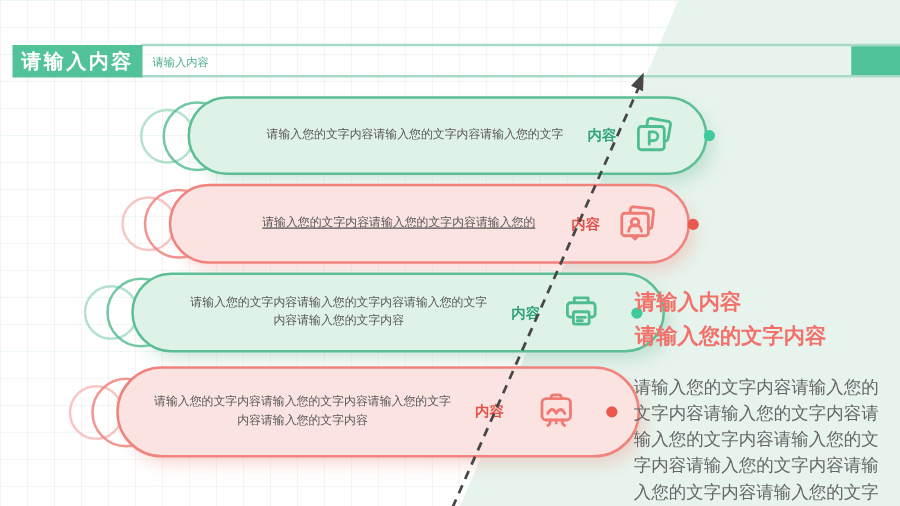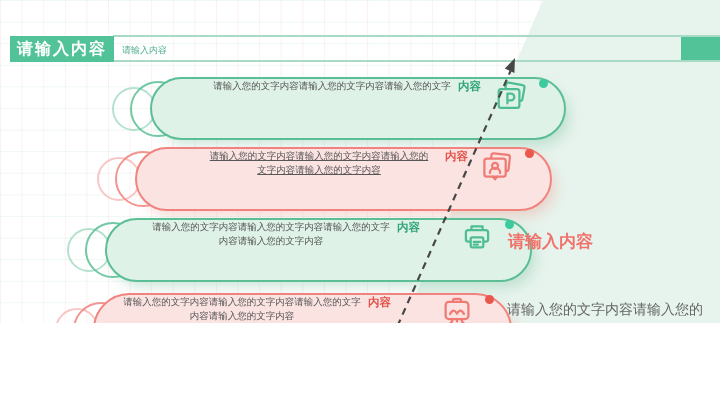--- a/index.html
+++ b/index.html
@@ -1,17 +1,17 @@
 <!DOCTYPE html>
 <html><head>
 <meta charset="utf-8">
 <style>
   html,body{margin:0;padding:0;background:#fff;}
   .slide{
-    position:relative;width:720px;height:323px;overflow:hidden;background:#ffffff;
+    position:relative;width:720px;height:405px;overflow:hidden;background:#ffffff;
     font-family:"Liberation Sans","DejaVu Sans",sans-serif;
   }
   .grid-bg{
     position:absolute;inset:0;z-index:1;
     background-image:
       linear-gradient(to right, rgba(240,170,170,0.16) 1px, transparent 1px),
       linear-gradient(to bottom, rgba(150,210,185,0.16) 1px, transparent 1px);
     background-size:21.6px 21.6px;
   }
   .diag-bg{
@@ -35,21 +35,21 @@
   .row2{left:135px;top:147px;width:417px;height:64px;}
   .row3{left:105px;top:218px;width:427px;height:64px;}
   .row4{left:93px;top:293px;width:419px;height:73px;}
   .green{--bc:#5BBE94;--bg:#DFF2E8;--lab:#2FA478;--dot:#3DCA9D;--ic:#4FBD92;--sh:rgba(120,190,160,.38);}
   .pink {--bc:#F0837E;--bg:#FBE3E2;--lab:#E2524B;--dot:#E9574D;--ic:#EF7B74;--sh:rgba(240,150,140,.38);}
   .echo{position:absolute;border:2px solid var(--bc);border-radius:50%;top:50%;transform:translateY(-50%);background:transparent;}
   .echo.e1{width:52px;height:52px;left:-20px;opacity:.85;}
   .echo.e2{width:40px;height:40px;left:-38px;opacity:.45;}
   .pill{
     position:absolute;inset:0;border:2px solid var(--bc);border-radius:999px;background:var(--bg);
-    display:flex;box-shadow:6px 8px 14px -3px var(--sh);
+    display:flex;align-items:center;box-shadow:6px 8px 14px -3px var(--sh);gap:12px;
   }
   .pill-text{width:240px;font-size:9.5px;line-height:1.5;color:#575757;text-align:center;flex:none;}
   .row1 .pill-text{margin-left:60px;}
   .row2 .pill-text{margin-left:62px;text-decoration:underline;}
   .row3 .pill-text{margin-left:44px;}
   .row4 .pill-text{margin-left:27px;}
   .pill-label{font-size:11.5px;font-weight:bold;color:var(--lab);margin-left:6px;white-space:nowrap;flex:none;}
   .pill-icon{width:36px;height:36px;color:var(--ic);margin-left:auto;flex:none;}
   .pill-icon .occlude{fill:var(--bg);}
   .pill-dot{width:9px;height:9px;border-radius:50%;background:var(--dot);margin:0 16px 0 10px;flex:none;}
@@ -96,21 +96,20 @@
       <div class="pill-dot"></div>
     </div>
   </div>
 
   <div class="row row2 pink">
     <div class="echo e1"></div>
     <div class="echo e2"></div>
     <div class="pill">
       <div class="pill-text">
         <div>请输入您的文字内容请输入您的文字内容请输入您的</div>
-          <div>文字内容请输入您的文字内容</div>
       </div>
       <div class="pill-label">内容</div>
       <svg class="pill-icon" viewBox="0 0 24 24" fill="none" stroke="currentColor" stroke-width="1.5" stroke-linecap="round" stroke-linejoin="round">
         <rect class="occlude" x="7.8" y="3.4" width="12.4" height="10.8" rx="1.6" transform="rotate(6 14 8.8)"></rect>
         <rect class="occlude" x="3.6" y="6.4" width="14.2" height="12" rx="1.6"></rect>
         <circle cx="10.7" cy="11.2" r="2"></circle>
         <path d="M7.3,16 a3.4,3.4 0 0 1 6.8,0"></path>
         <path d="M9.2,18.4 l1.5,1.8 1.5,-1.8"></path>
       </svg>
       <div class="pill-dot"></div>
@@ -155,15 +154,16 @@
     </div>
   </div>
 
   <svg class="arrow-layer" width="720" height="405" viewBox="0 0 720 405">
     <line x1="362" y1="406" x2="511" y2="70" stroke="#474747" stroke-width="2.2" stroke-dasharray="7 5.5"></line>
     <polygon points="515,58 514.4,73 504.8,68.6" fill="#474747"></polygon>
   </svg>
 
   <div class="aside-title">
     <div>请输入内容</div>
+    <div>请输入您的文字内容</div>
   </div>
   <div class="aside-para">请输入您的文字内容请输入您的文字内容请输入您的文字内容请输入您的文字内容请输入您的文字内容请输入您的文字内容请输入您的文字内容请输入您的文字内容</div>
 </div>
 
 </body></html>

